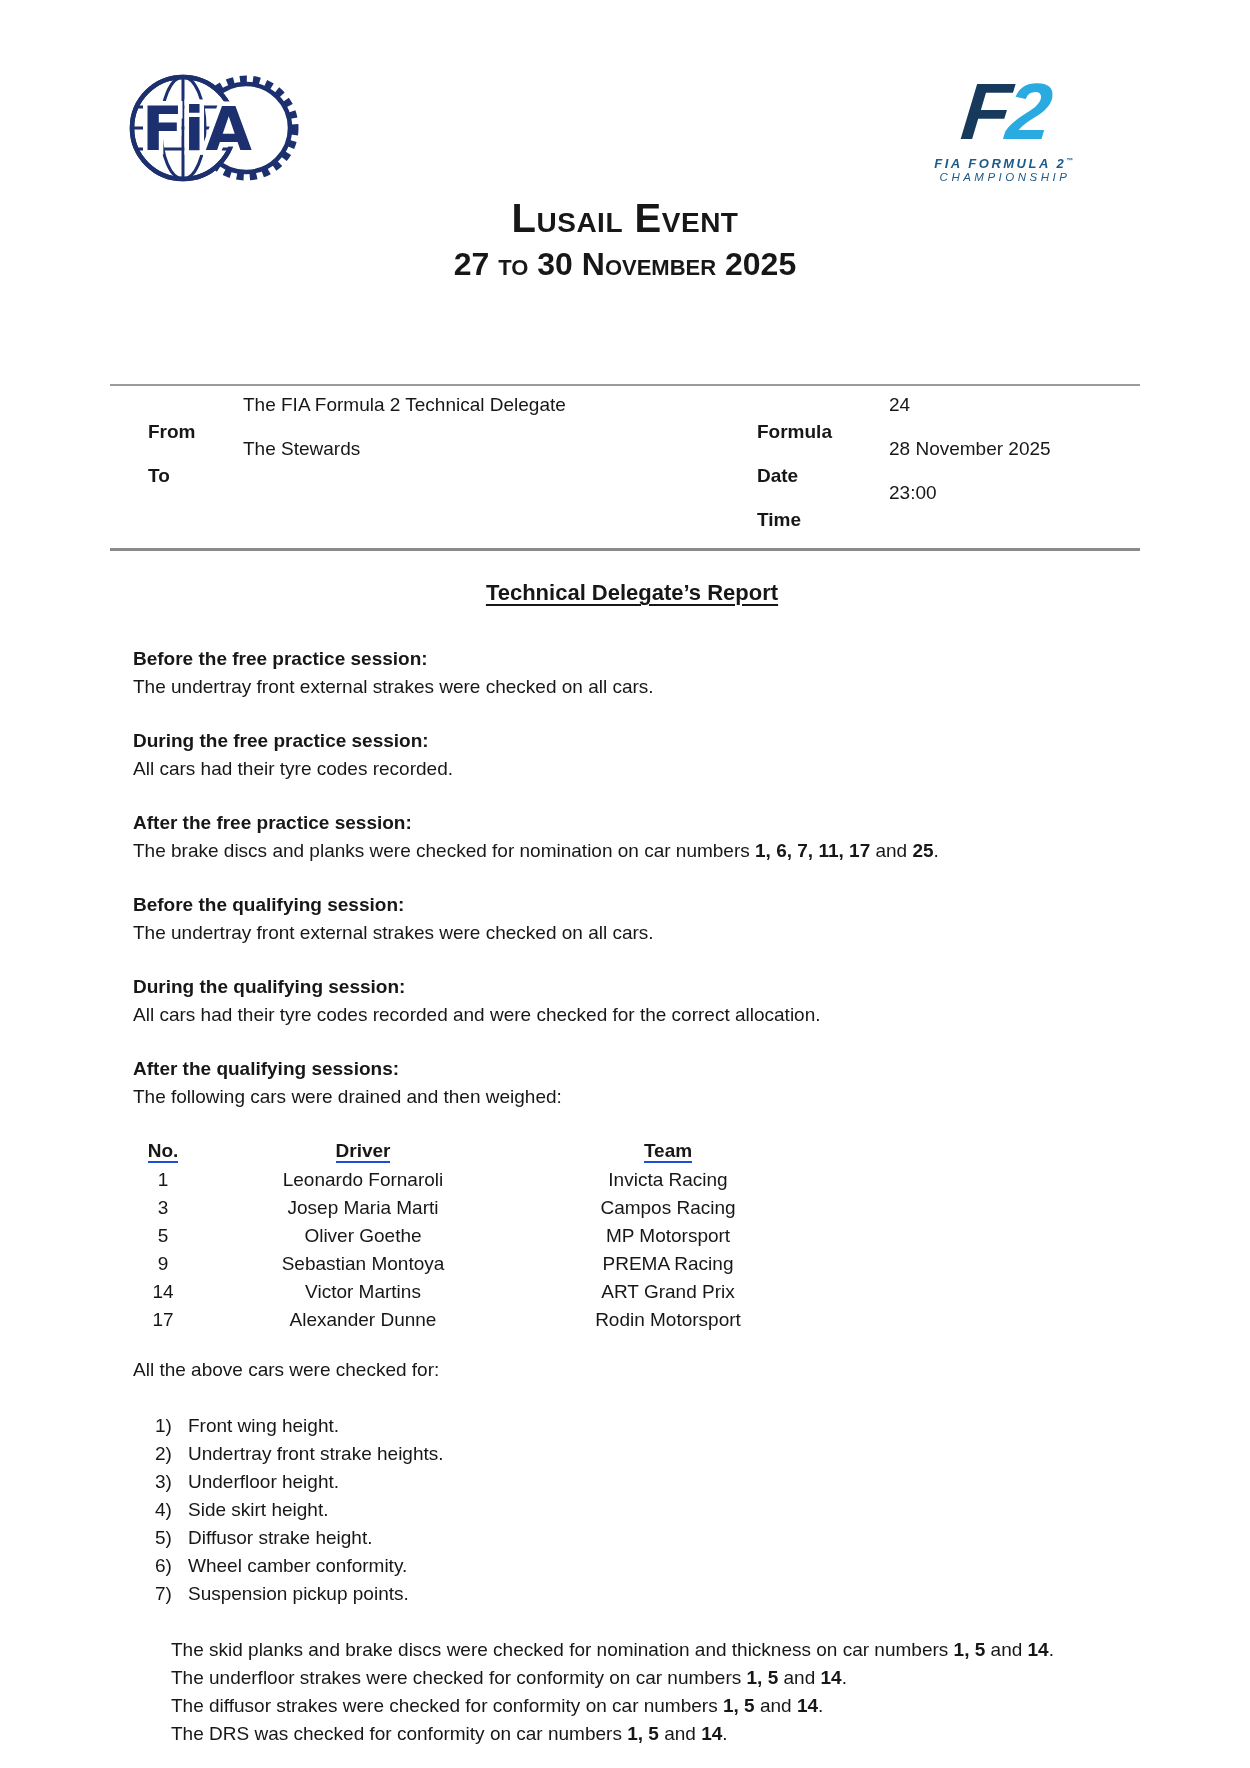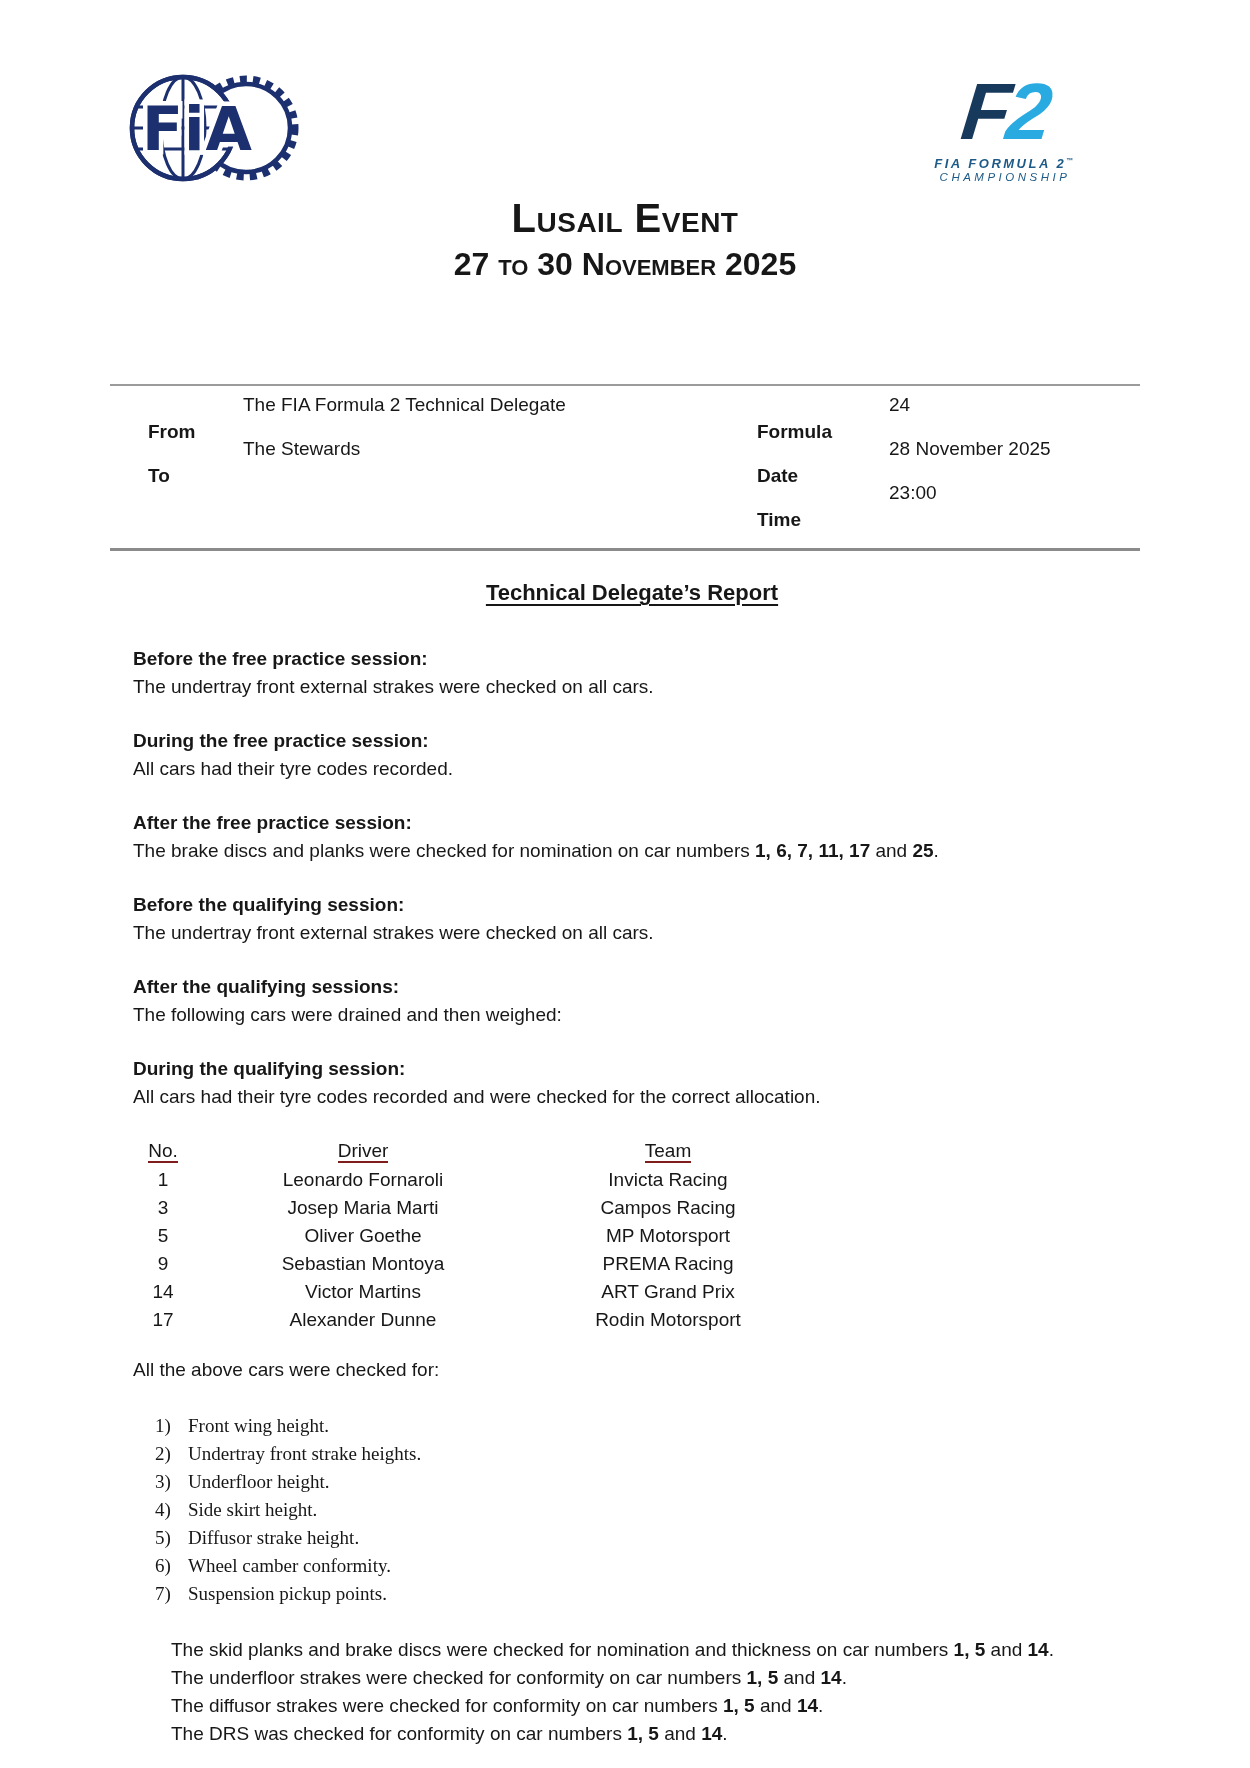--- a/index.html
+++ b/index.html
@@ -50,26 +50,26 @@
     text-decoration:underline; text-decoration-thickness:2px; text-underline-offset:4px;padding-left:14px;
   }
   #content { position:absolute; left:133px; top:645px; width:990px; font-size:19px; line-height:28px; }
   .sec { margin-bottom:26px; }
   .sec-h { font-weight:bold; }
   b { font-weight:bold; }
 
   
   #weigh-table { margin-bottom:22px; }
   .trow { display:grid; grid-template-columns:60px 340px 270px; text-align:center; line-height:28px; }
-  .thead span { font-weight:normal; border-bottom:2px solid #7f1d1d; padding-bottom:0px; }
+  .thead span { font-weight:bold; border-bottom:2px solid #1d4ed8; padding-bottom:0px; }
   .thead { margin-bottom:1px; }
 
   #checks-intro { margin-bottom:28px; }
   #checklist { list-style:none; margin-bottom:28px; }
-  #checklist li { padding-left:22px; line-height:28px;font-family:Liberation Serif, serif; }
+  #checklist li { padding-left:22px; line-height:28px; }
   .chk-num { display:inline-block; width:33px; }
 
   #closing p { line-height:28px;margin-left:38px; }
 </style>
 </head>
 <body>
 
 <div id="page">
 
   <div id="fia-logo">
@@ -141,26 +141,26 @@
         </div>
         <div class="sec">
           <div class="sec-h">After the free practice session:</div>
           <div class="sec-b"><span>The brake discs and planks were checked for nomination on car numbers </span><b>1, 6, 7, 11, 17</b><span> and </span><b>25</b><span>.</span></div>
         </div>
         <div class="sec">
           <div class="sec-h">Before the qualifying session:</div>
           <div class="sec-b"><span>The undertray front external strakes were checked on all cars.</span></div>
         </div>
         <div class="sec">
+          <div class="sec-h">During the qualifying session:</div>
+          <div class="sec-b"><span>All cars had their tyre codes recorded and were checked for the correct allocation.</span></div>
+        </div>
+        <div class="sec">
           <div class="sec-h">After the qualifying sessions:</div>
           <div class="sec-b"><span>The following cars were drained and then weighed:</span></div>
-        </div>
-        <div class="sec">
-          <div class="sec-h">During the qualifying session:</div>
-          <div class="sec-b"><span>All cars had their tyre codes recorded and were checked for the correct allocation.</span></div>
         </div>
       </div>
 
     <div id="weigh-table">
       <div class="trow thead">
           <div><span>No.</span></div>
           <div><span>Driver</span></div>
           <div><span>Team</span></div>
         </div>
       <div id="tbody">

